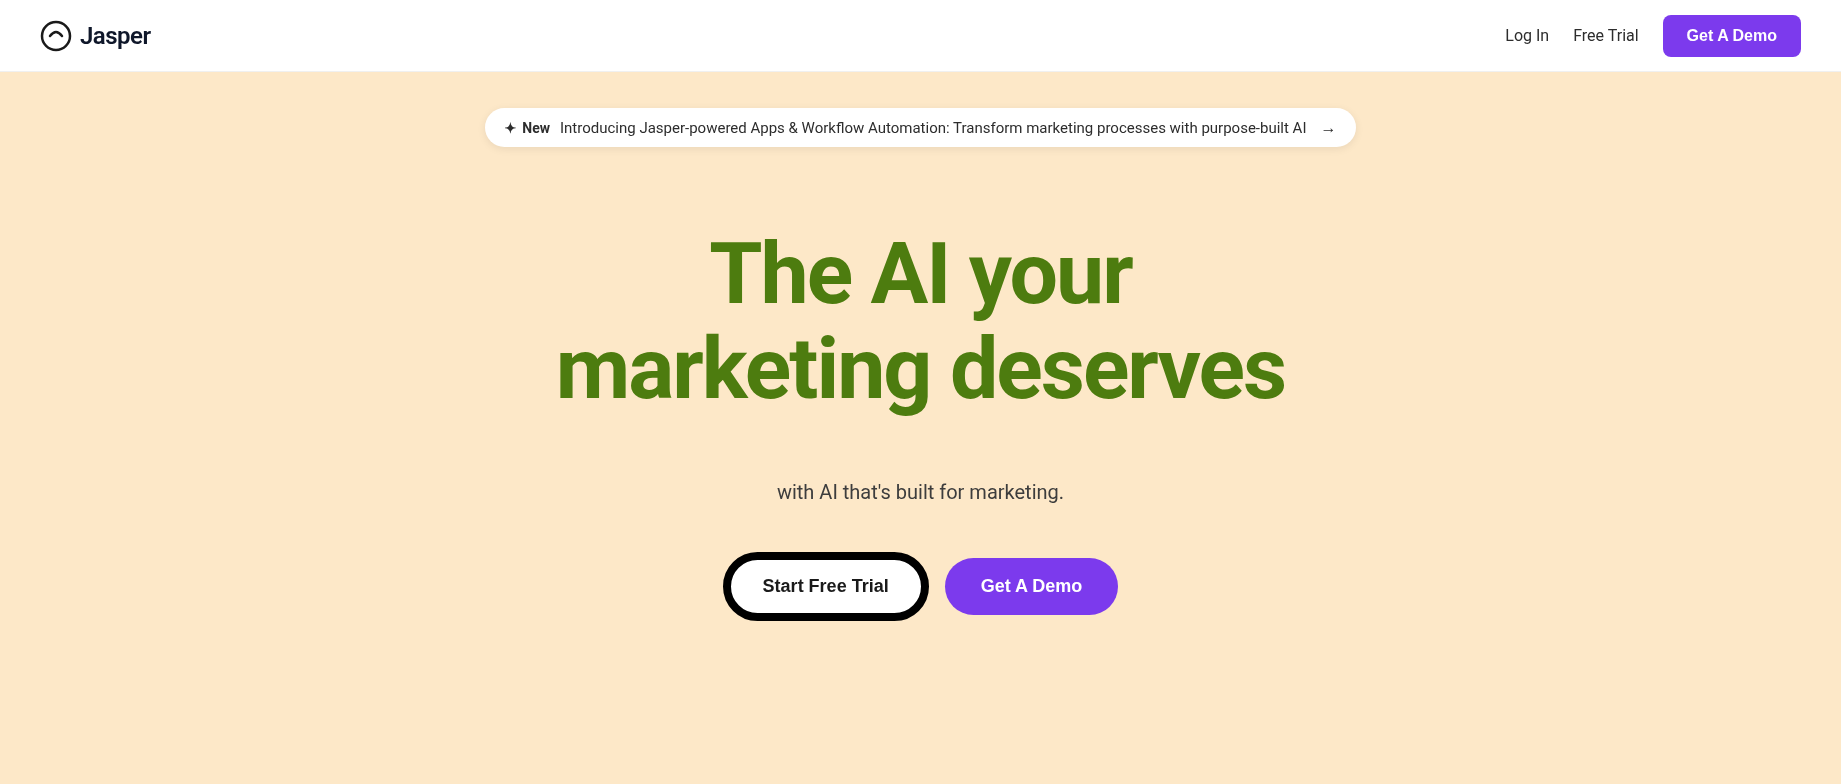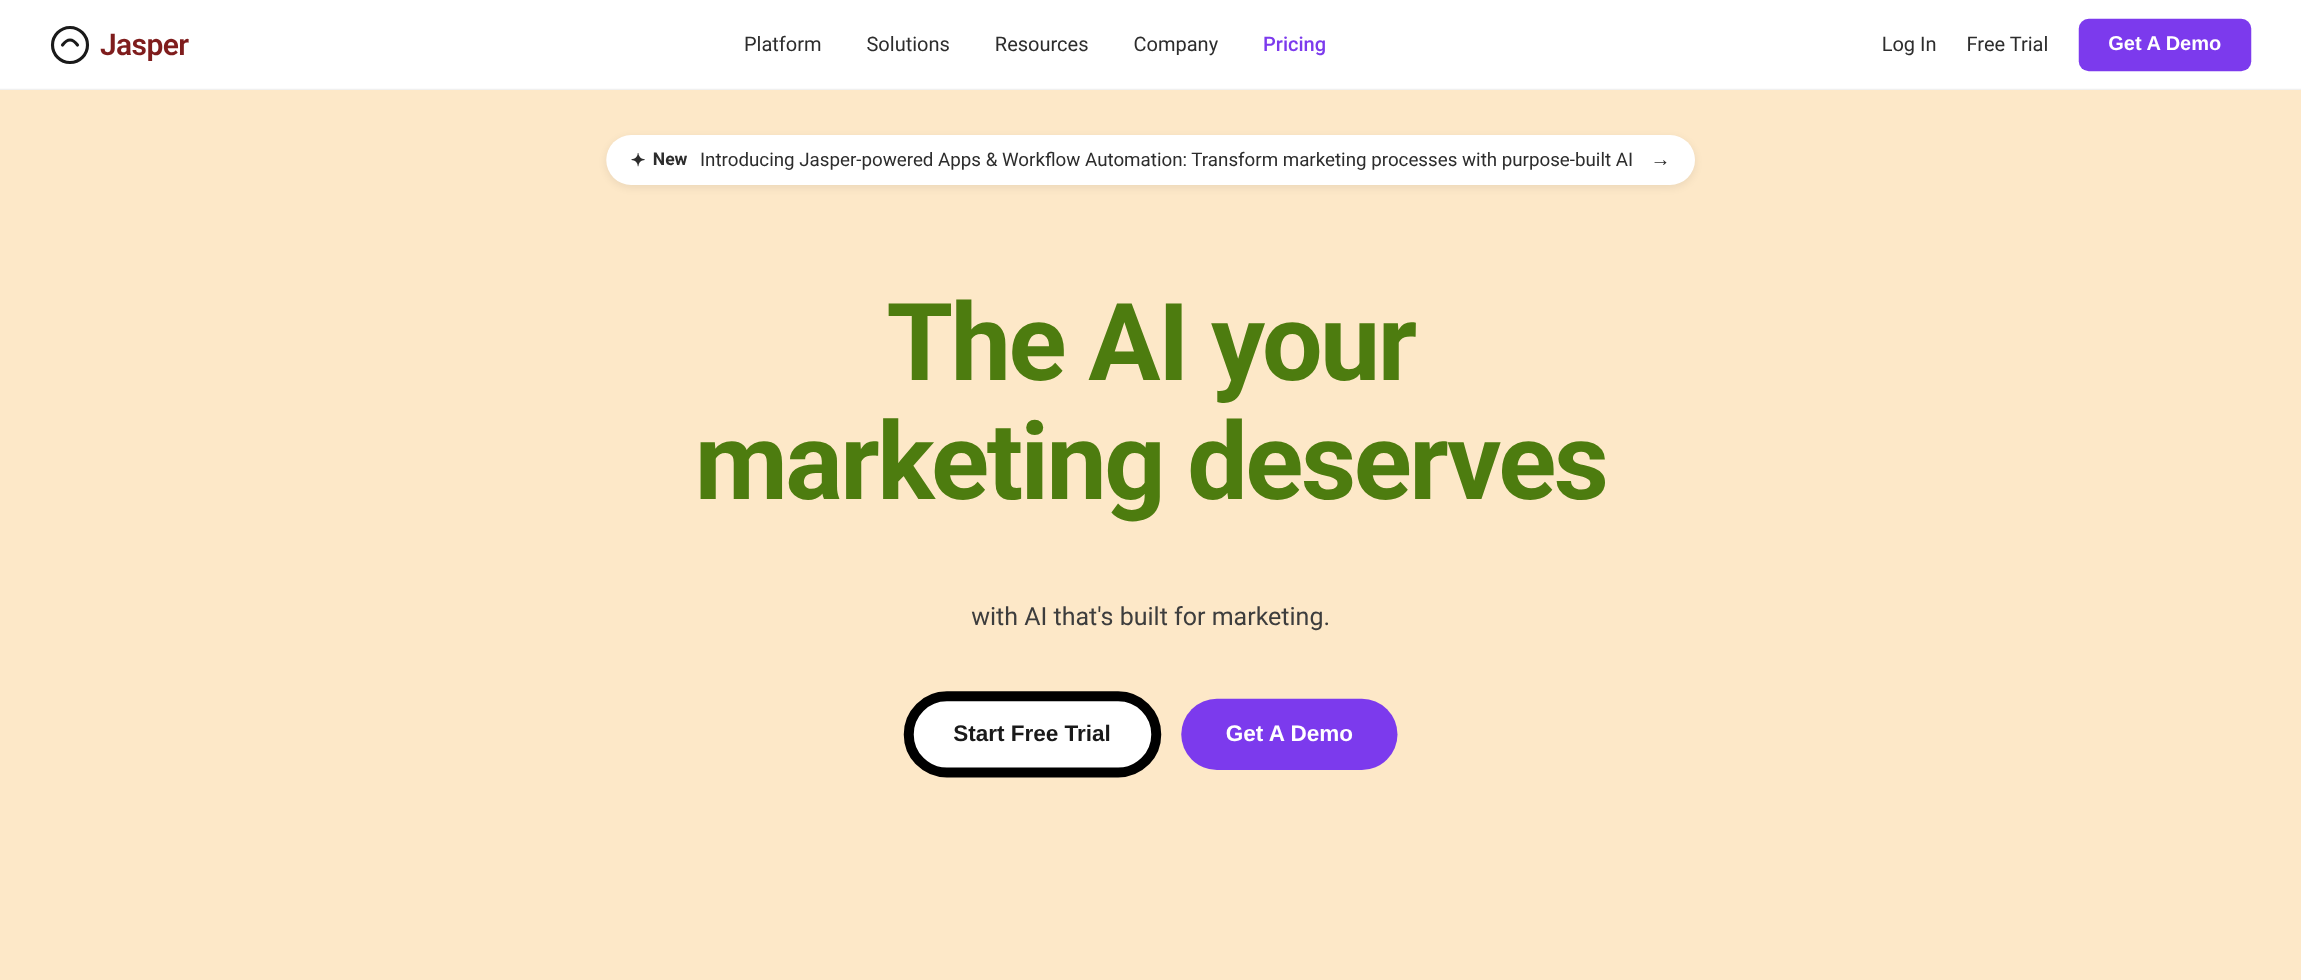--- a/index.html
+++ b/index.html
@@ -35,21 +35,21 @@
     }
 
     .logo-icon {
       width: 32px;
       height: 32px;
     }
 
     .logo-text {
       font-size: 24px;
       font-weight: 600;
-      color: #7f1d1d;
+      color: #0f172a;
       letter-spacing: -0.5px;
     }
 
     .navbar-center {
       display: flex;
       align-items: center;
       gap: 36px;
     }
 
     .nav-link {
@@ -206,27 +206,20 @@
 
 <nav class="navbar">
   <div class="navbar-left">
     <svg class="logo-icon" viewBox="0 0 32 32" fill="none">
       <circle cx="16" cy="16" r="14" stroke="#1a1a1a" stroke-width="2.5" fill="none"></circle>
       <path d="M10 16 Q16 8 22 16" stroke="#1a1a1a" stroke-width="2.5" fill="none" stroke-linecap="round"></path>
     </svg>
     <span class="logo-text">Jasper</span>
   </div>
 
-  <div class="navbar-center">
-    <a class="nav-link">Platform</a>
-    <a class="nav-link">Solutions</a>
-    <a class="nav-link">Resources</a>
-    <a class="nav-link">Company</a>
-    <a class="nav-link active">Pricing</a>
-  </div>
 
   <div class="navbar-right">
     <span class="login-link">Log In</span>
     <span class="free-trial-link">Free Trial</span>
     <button class="get-demo-btn-nav">Get A Demo</button>
   </div>
 </nav>
 
 <section class="hero">
 

